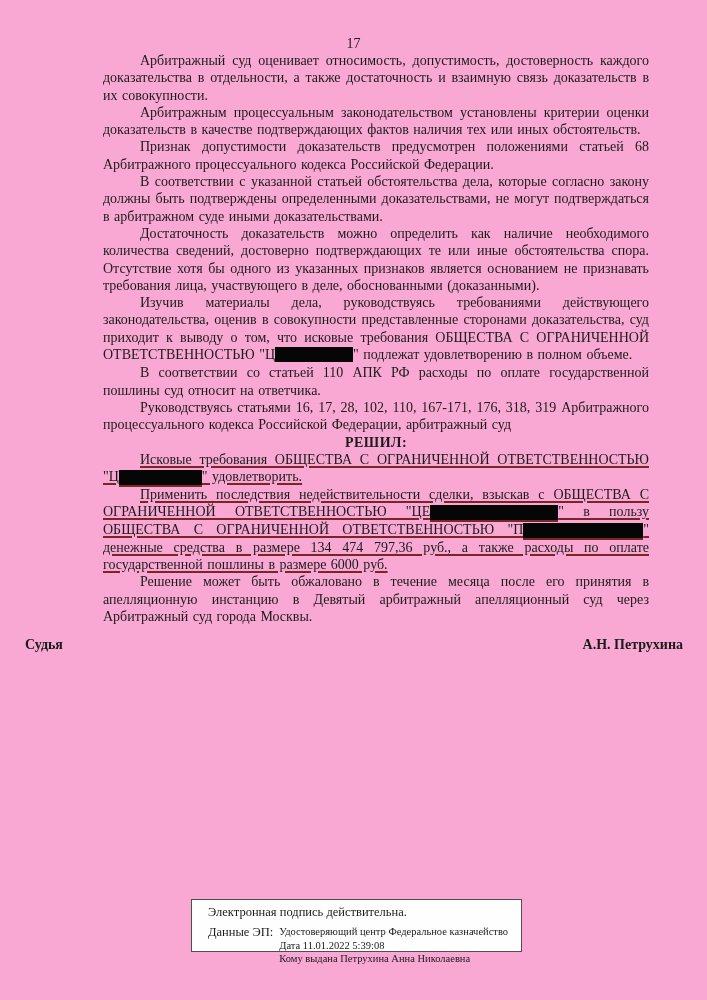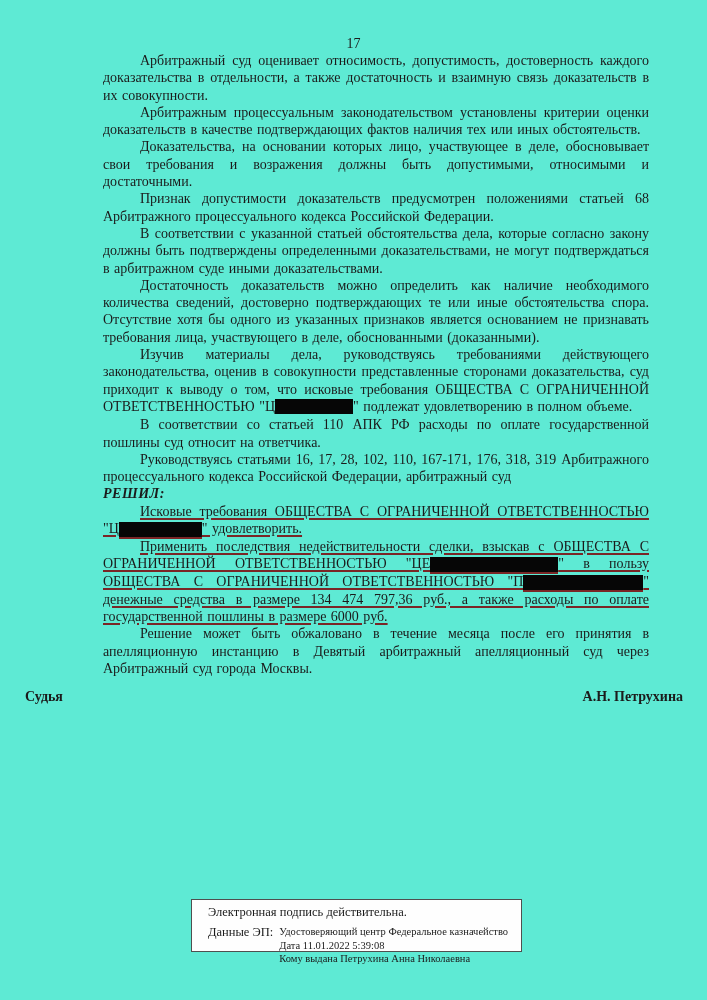--- a/index.html
+++ b/index.html
@@ -1,20 +1,20 @@
 <!DOCTYPE html>
 <html><head>
 <meta charset="utf-8">
 <style>
   html,body{margin:0;padding:0;background:#e9e9e9;}
   .page{
     position:relative;
     width:707px;height:1000px;
     margin:0 auto;
-    background:#5eead4;
+    background:#f9a8d4;
     font-family:"Liberation Serif", serif;
     color:#1b1b1b;
     overflow:hidden;
     box-shadow:0 0 2px rgba(0,0,0,.25);
   }
   .pagenum{
     padding-top:36px;
     text-align:center;
     font-size:14px;
     line-height:16px;
@@ -24,25 +24,24 @@
   }
   p.para{
     margin:0;
     font-size:14px;
     line-height:17.3px;
     text-align:justify;
     text-indent:37px;
     word-spacing:1px;
   }
   p.para.heading{
-    text-align:left;
+    text-align:center;
     text-indent:0;
     font-weight:bold;
     letter-spacing:.5px;
-    font-style:italic;
   }
   p.para.underlined{
     text-decoration:underline;
     text-decoration-thickness:2px;
     text-decoration-color:#7a2626;
     text-underline-offset:2px;
   }
   .redact{
     display:inline-block;
     height:15px;
@@ -94,21 +93,20 @@
 </head>
 <body>
 
 <div class="page">
 
   <div class="pagenum">17</div>
 
   <div class="content">
       <p class="para body">Арбитражный суд оценивает относимость, допустимость, достоверность каждого доказательства в отдельности, а также достаточность и взаимную связь доказательств в их совокупности.</p>
       <p class="para body">Арбитражным процессуальным законодательством установлены критерии оценки доказательств в качестве подтверждающих фактов наличия тех или иных обстоятельств.</p>
-      <p class="para body">Доказательства, на основании которых лицо, участвующее в деле, обосновывает свои требования и возражения должны быть допустимыми, относимыми и достаточными.</p>
       <p class="para body">Признак допустимости доказательств предусмотрен положениями статьей 68 Арбитражного процессуального кодекса Российской Федерации.</p>
       <p class="para body">В соответствии с указанной статьей обстоятельства дела, которые согласно закону должны быть подтверждены определенными доказательствами, не могут подтверждаться в арбитражном суде иными доказательствами.</p>
       <p class="para body">Достаточность доказательств можно определить как наличие необходимого количества сведений, достоверно подтверждающих те или иные обстоятельства спора. Отсутствие хотя бы одного из указанных признаков является основанием не признавать требования лица, участвующего в деле, обоснованными (доказанными).</p>
       <p class="para body">Изучив материалы дела, руководствуясь требованиями действующего законодательства, оценив в совокупности представленные сторонами доказательства, суд приходит к выводу о том, что исковые требования ОБЩЕСТВА С ОГРАНИЧЕННОЙ ОТВЕТСТВЕННОСТЬЮ "Ц<span class="redact" style="width: 78px;"></span>" подлежат удовлетворению в полном объеме.</p>
       <p class="para body">В соответствии со статьей 110 АПК РФ расходы по оплате государственной пошлины суд относит на ответчика.</p>
       <p class="para body">Руководствуясь статьями 16, 17, 28, 102, 110, 167-171, 176, 318, 319 Арбитражного процессуального кодекса Российской Федерации, арбитражный суд</p>
       <p class="para heading">РЕШИЛ:</p>
       <p class="para underlined">Исковые требования ОБЩЕСТВА С ОГРАНИЧЕННОЙ ОТВЕТСТВЕННОСТЬЮ "Ц<span class="redact" style="width: 83px;"></span>" удовлетворить.</p>
       <p class="para underlined">Применить последствия недействительности сделки, взыскав с ОБЩЕСТВА С ОГРАНИЧЕННОЙ ОТВЕТСТВЕННОСТЬЮ "ЦЕ<span class="redact" style="width: 128px;"></span>" в пользу ОБЩЕСТВА С ОГРАНИЧЕННОЙ ОТВЕТСТВЕННОСТЬЮ "П<span class="redact" style="width: 120px;"></span>" денежные средства в размере 134 474 797,36 руб., а также расходы по оплате государственной пошлины в размере 6000 руб.</p>
       <p class="para body">Решение может быть обжаловано в течение месяца после его принятия в апелляционную инстанцию в Девятый арбитражный апелляционный суд через Арбитражный суд города Москвы.</p>

